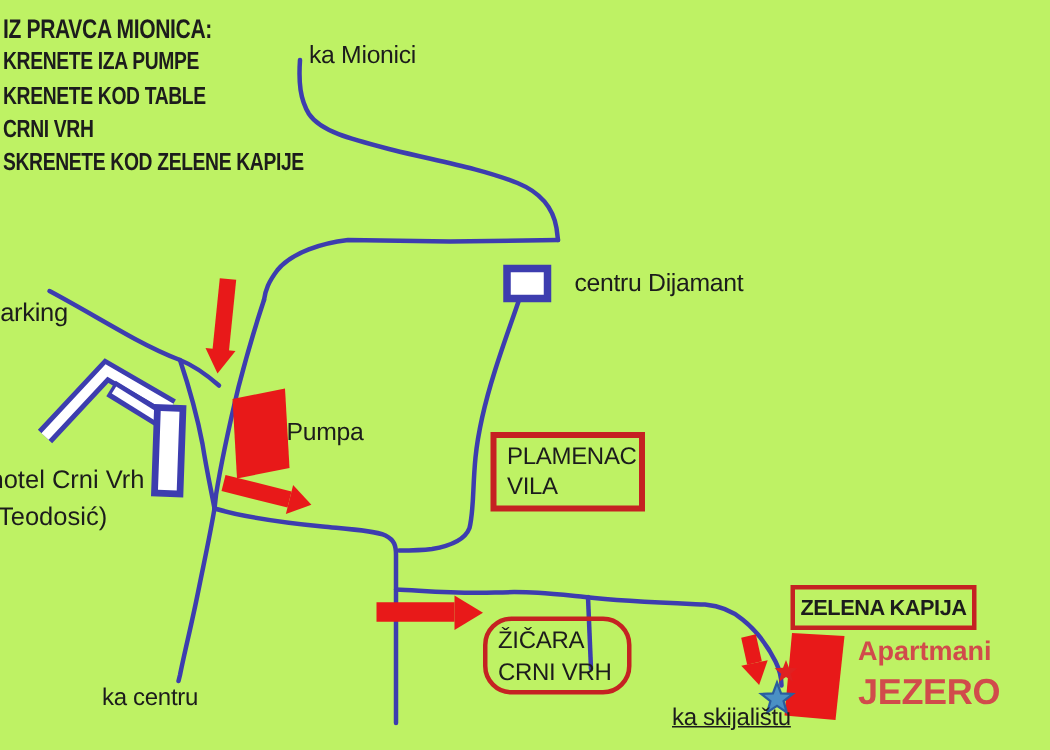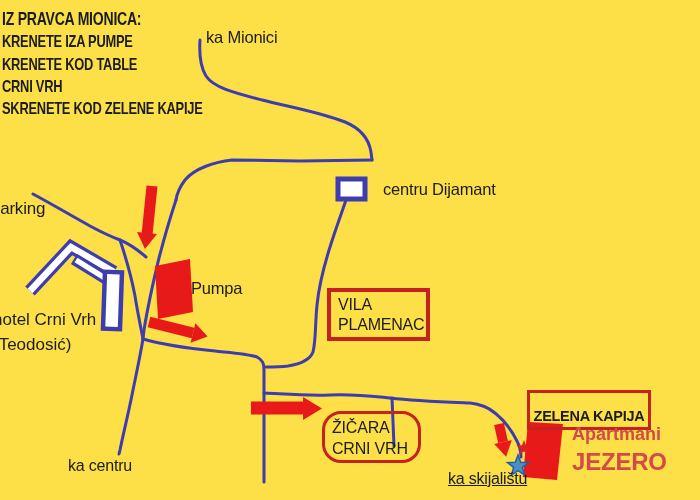--- a/index.html
+++ b/index.html
@@ -1,35 +1,35 @@
 <!DOCTYPE html>
 <html><head>
 <meta charset="utf-8">
 <style>
   html,body{margin:0;padding:0;}
   #stage{
-    position:relative;width:700px;height:500px;background:#fde047;
+    position:relative;width:700px;height:500px;background:#bef264;
     overflow:hidden;font-family:"Liberation Sans",sans-serif;color:#1c1c1c;
   }
   #map-svg{position:absolute;left:0;top:0;width:700px;height:500px;}
   .lbl{position:absolute;white-space:nowrap;font-size:16px;letter-spacing:-0.2px;}
   .instr{position:absolute;left:2px;top:8px;}
   .instr div{
     font-weight:bold;font-size:16.5px;line-height:22.3px;letter-spacing:-0.3px;
     transform:scaleX(0.78);transform-origin:0 0;white-space:nowrap;
   }
   .instr div:first-child{font-size:18px;}
   .redbox{
     position:absolute;border:3px solid #c52222;background:transparent;
     font-size:16px;line-height:21px;padding:3px 0 0 7px;letter-spacing:-0.2px;
   }
   .box-vila{left:327px;top:288px;width:88px;height:42px;border-width:4px;line-height:20px;}
   .box-zicara{left:322px;top:411px;width:86px;height:43px;border-radius:19px;}
   .box-zelena{
-    left:527px;top:390px;width:118px;height:22px;padding:12px 0 0 0;text-align:center;
+    left:527px;top:390px;width:118px;height:22px;padding:2px 0 0 0;text-align:center;
     font-size:14.5px;font-weight:600;letter-spacing:-0.3px;line-height:22px;
   }
   .dest{position:absolute;left:572px;font-weight:bold;color:#d14b4b;white-space:nowrap;}
   .dest1{top:424px;font-size:18px;}
   .dest2{top:448px;font-size:24px;letter-spacing:-0.2px;}
   .crnivrh{position:absolute;left:-7px;top:307px;font-size:17px;line-height:25px;}
 </style>
 </head>
 <body>
 
@@ -99,22 +99,22 @@
   <div class="lbl" style="left:-11px;top:199px;font-size:17px;">Parking</div>
   <div class="crnivrh">
     <div>hotel Crni Vrh</div>
     <div>(Teodosić)</div>
   </div>
   <div class="lbl" style="left:191px;top:279px;font-size:16.5px;text-align:center;">Pumpa</div>
   <div class="lbl" style="left:68px;top:457px;">ka centru</div>
   <div class="lbl" style="left:448px;top:470px;text-decoration:underline;">ka skijalištu</div>
 
   <div class="redbox box-vila">
+    <div>PLAMENAC</div>
     <div>VILA</div>
-    <div>PLAMENAC</div>
   </div>
   <div class="redbox box-zicara">
     <div>ŽIČARA</div>
     <div>CRNI VRH</div>
   </div>
   <div class="redbox box-zelena">ZELENA KAPIJA</div>
 
   <div class="dest dest1">Apartmani</div>
   <div class="dest dest2">JEZERO</div>
 

